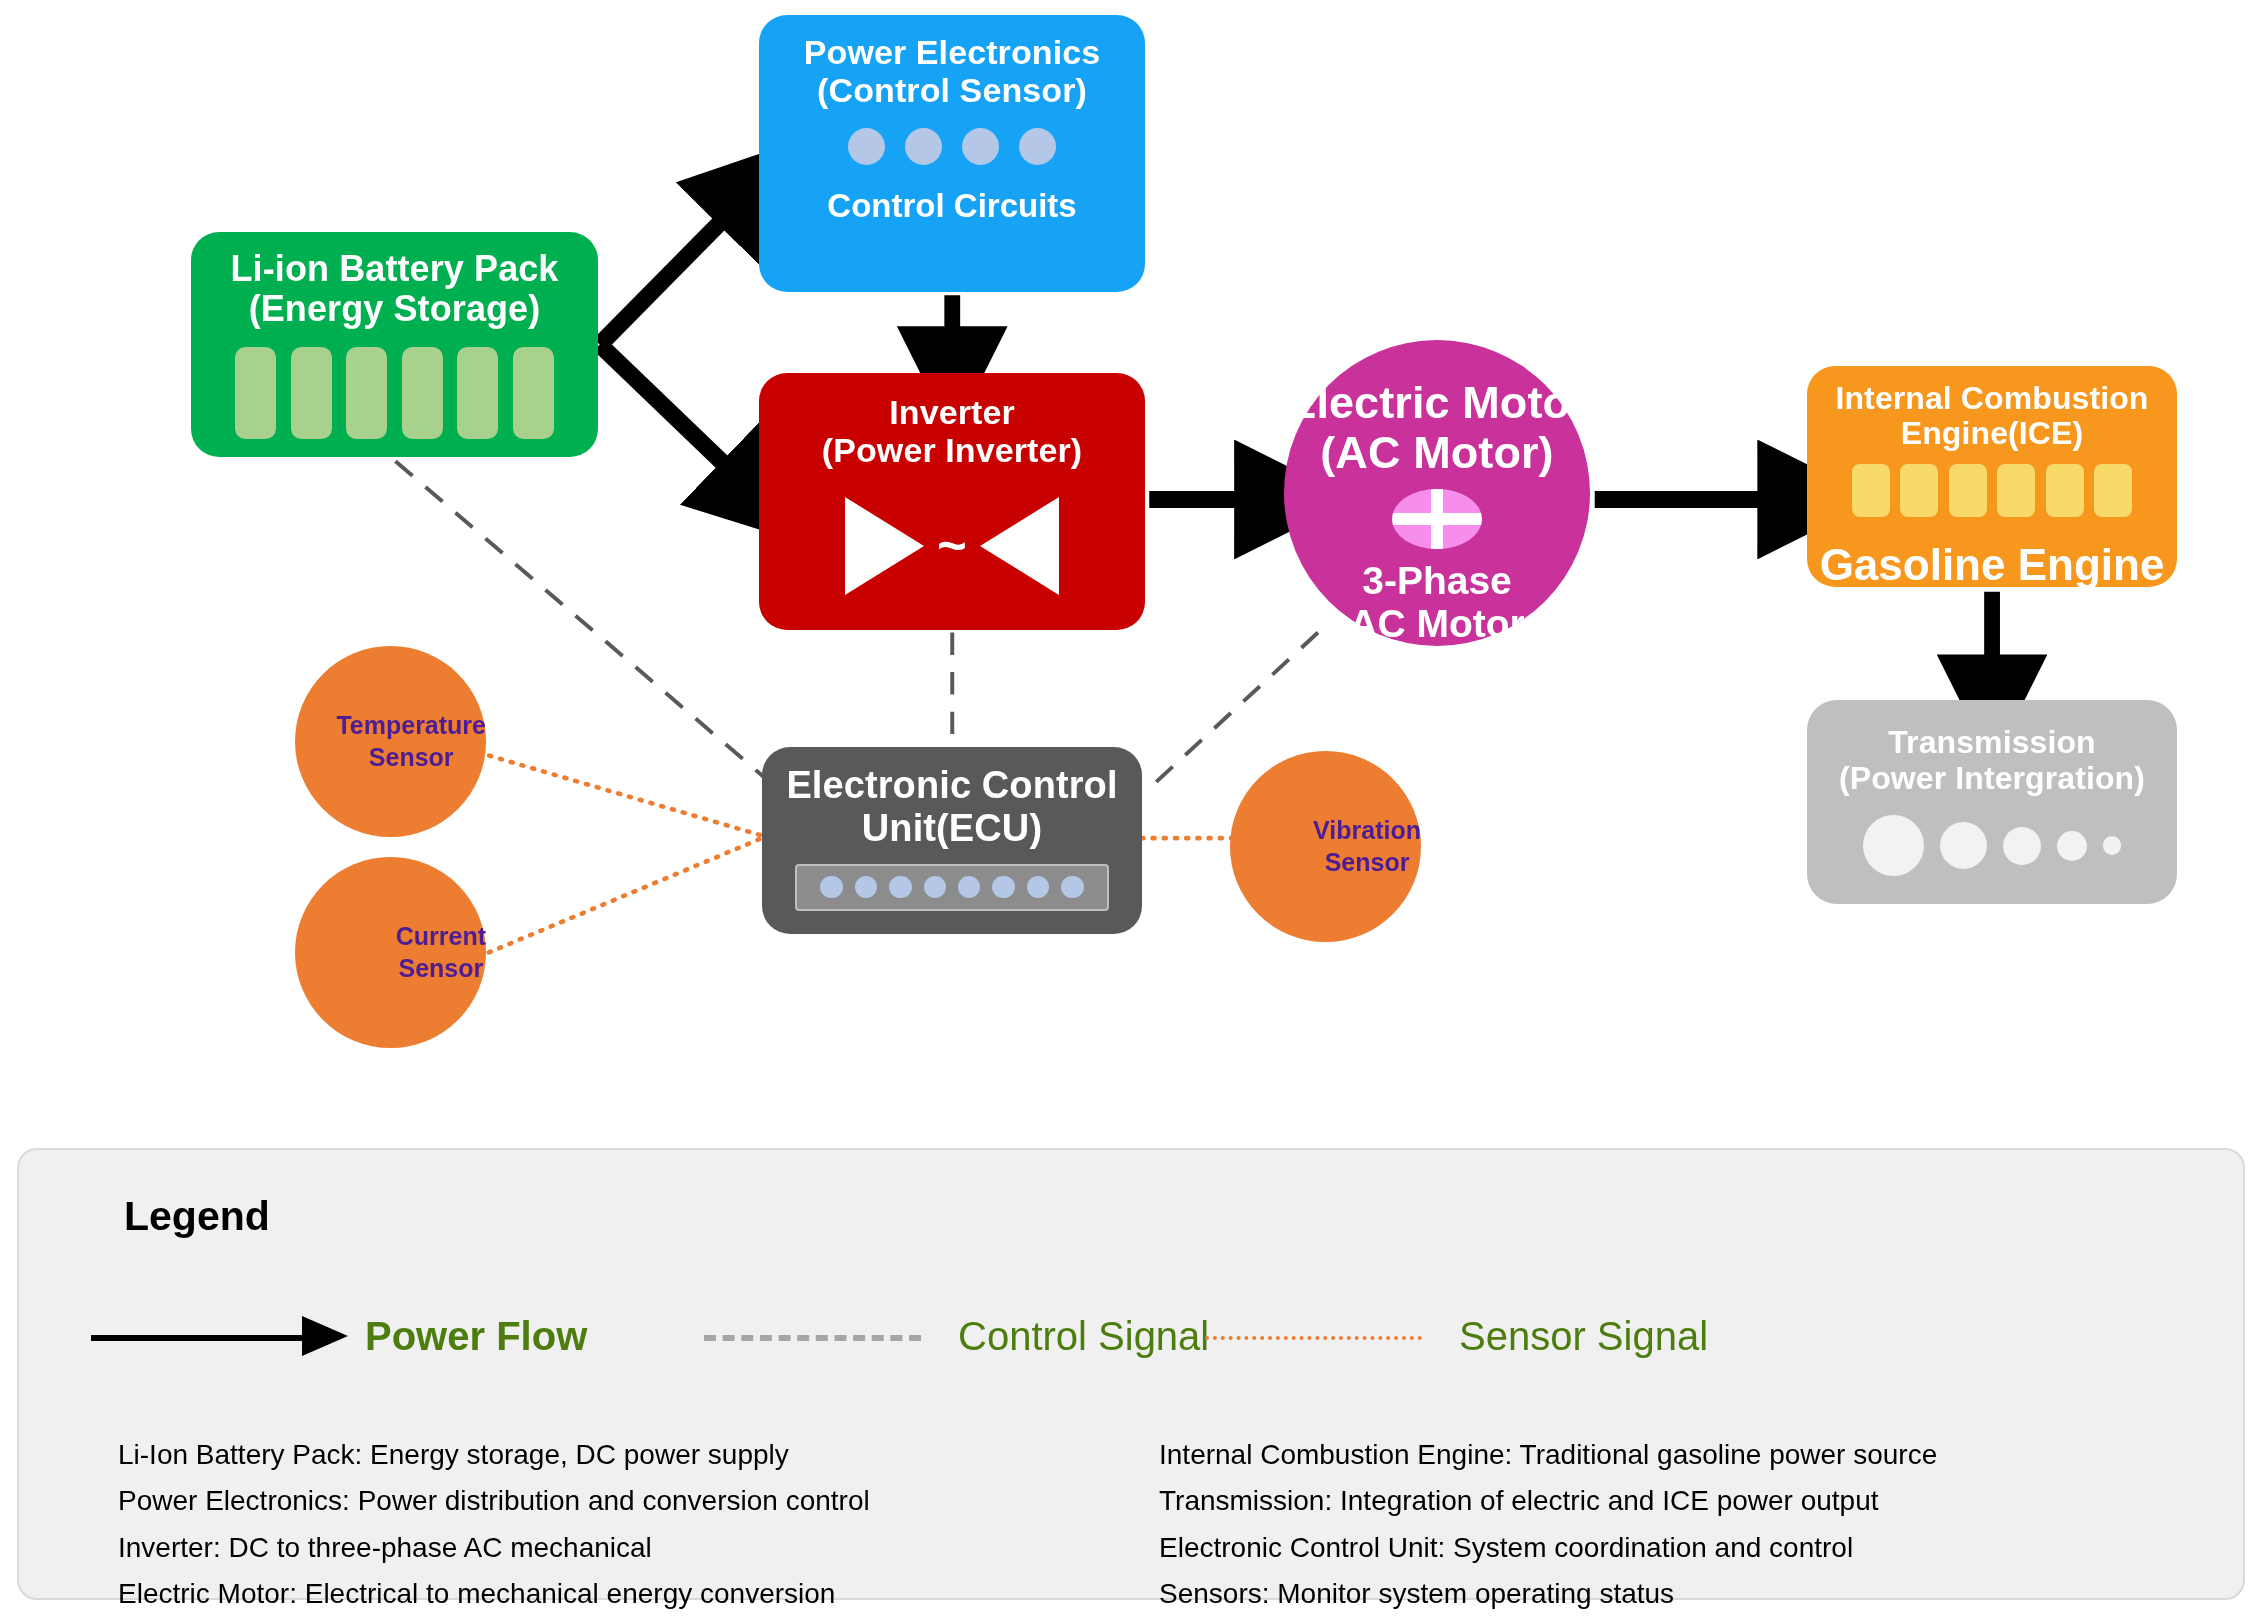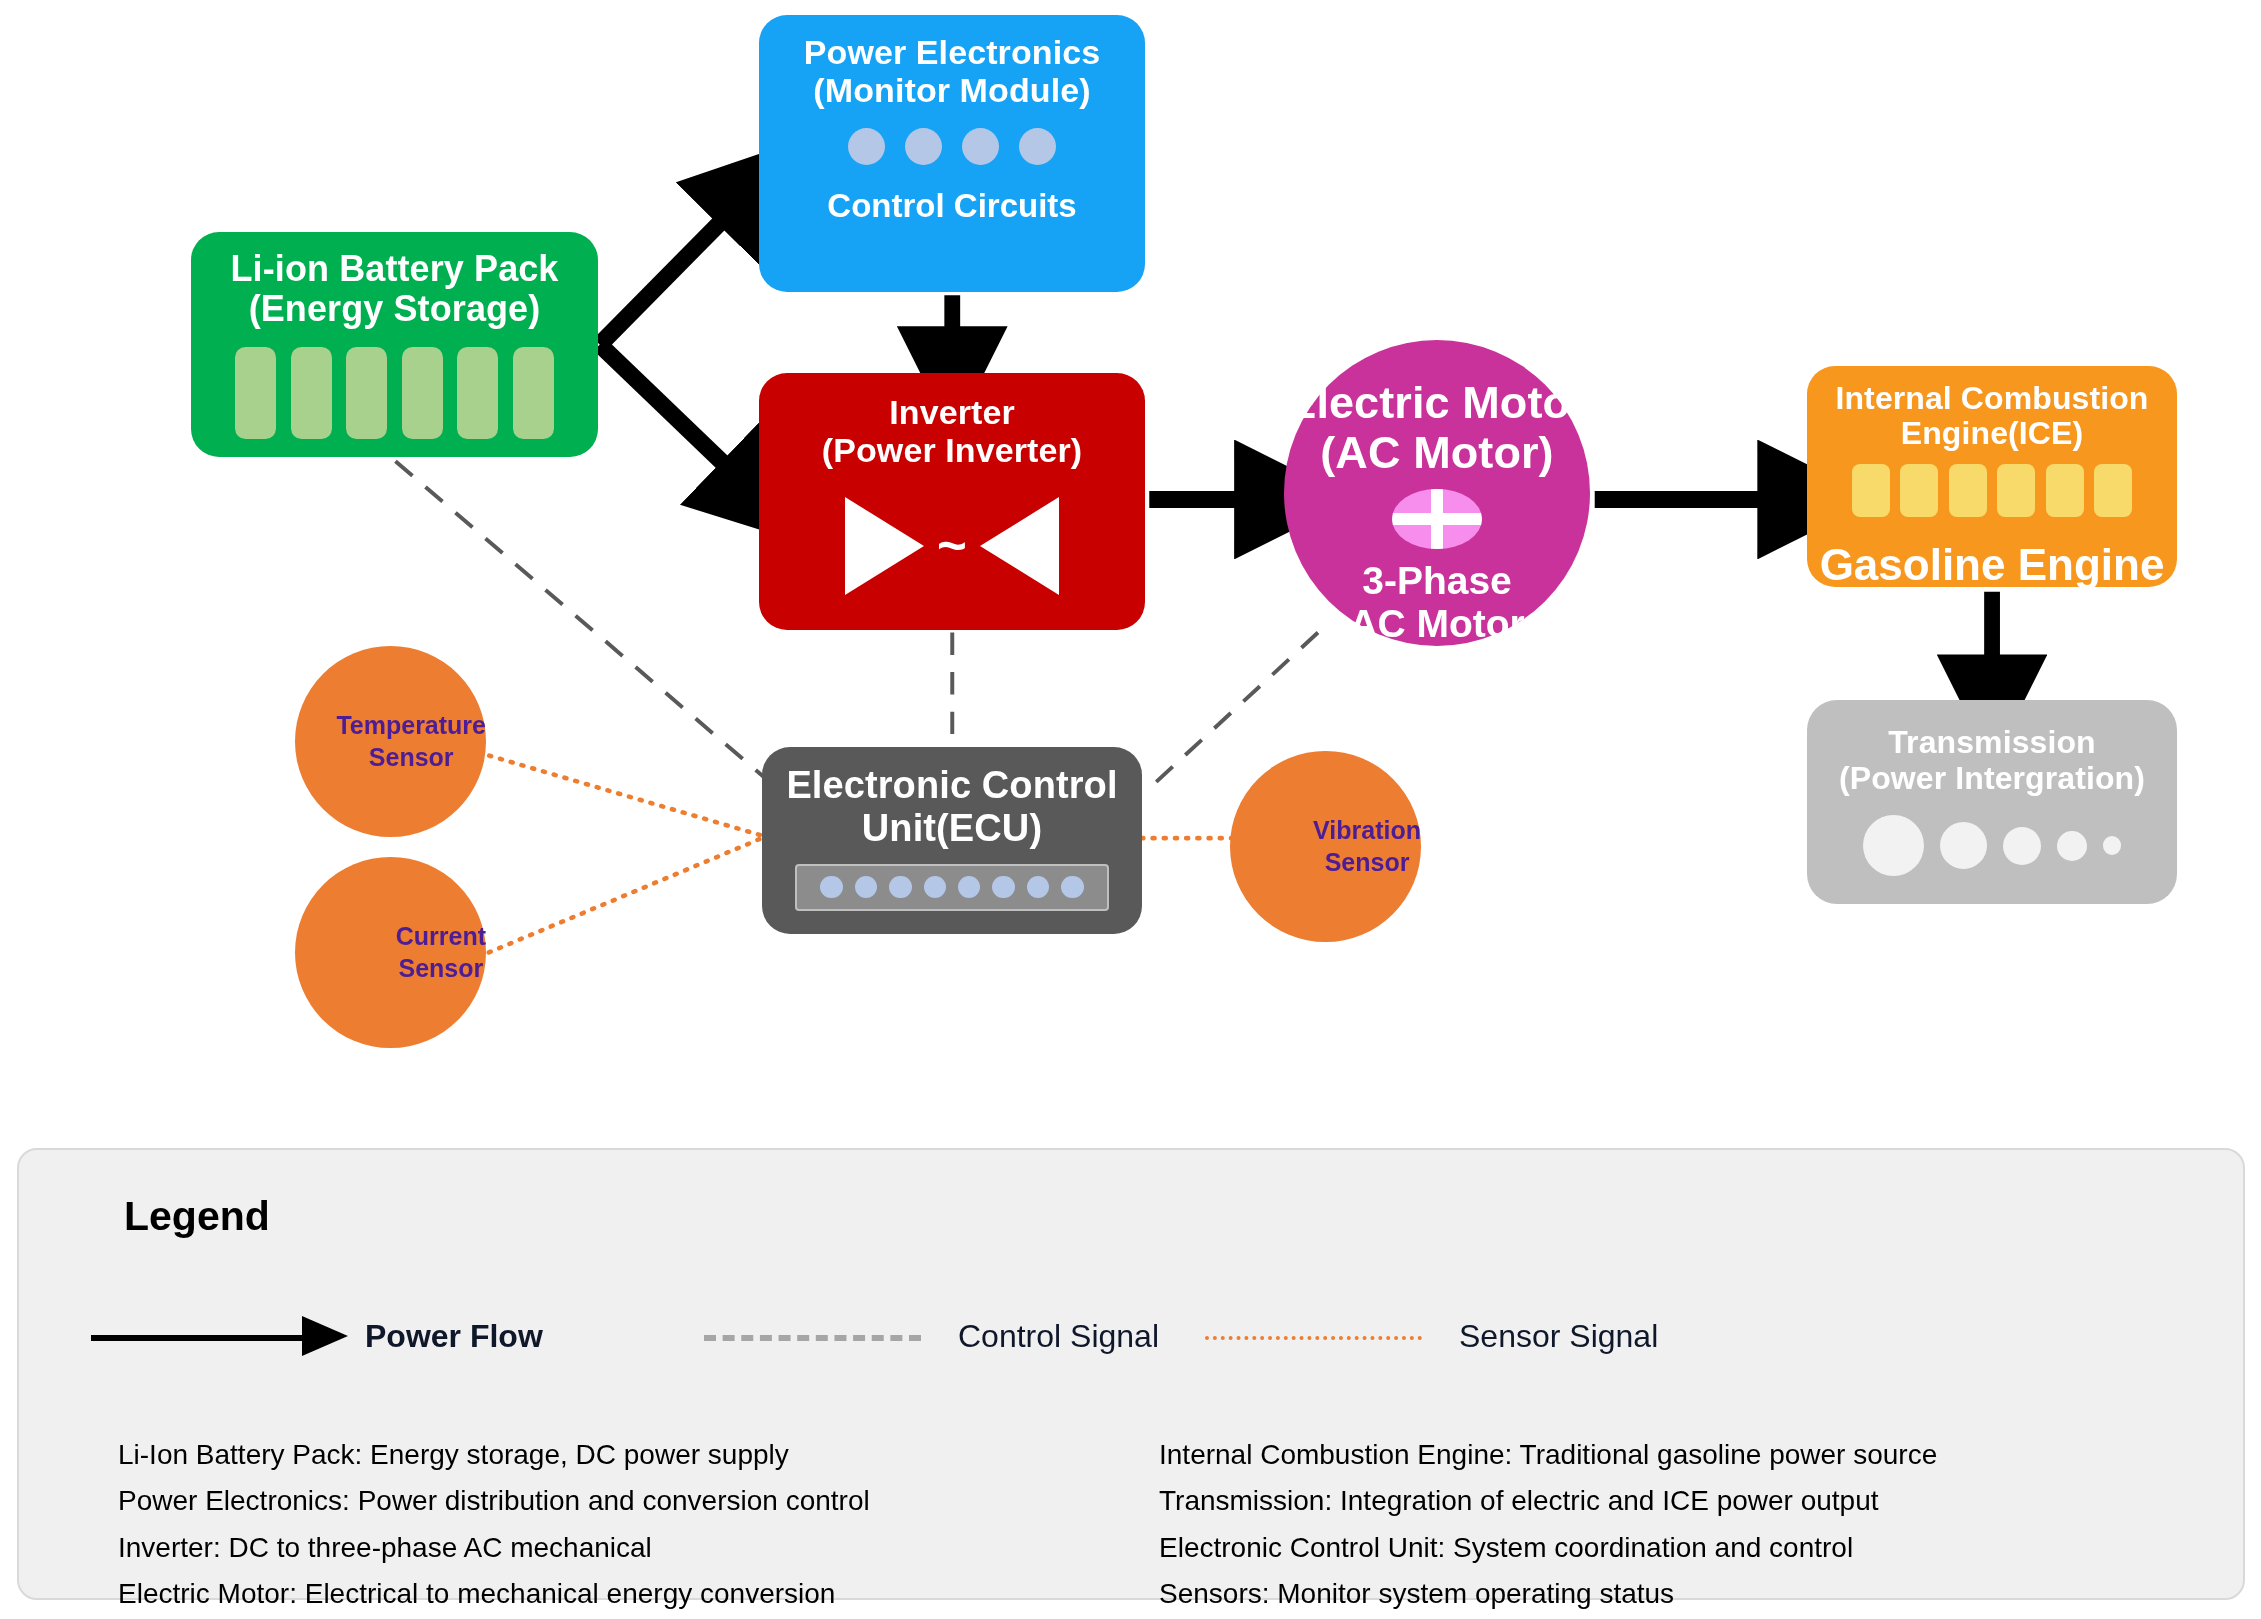--- a/index.html
+++ b/index.html
@@ -90,21 +90,21 @@
   #sVib{left:1230px;top:751px;width:191px;height:191px;}
 
   
   #legend{position:absolute;left:17px;top:1148px;width:2224px;height:448px;
           background:#F0F0F0;border:2px solid #D9D9D9;border-radius:20px;
           z-index:2;}
   #legend .lg-title{position:absolute;left:105px;top:43px;font-size:41px;
                     font-weight:700;color:#000;}
   .lg-row{position:absolute;left:72px;top:150px;width:2043px;height:72px;}
   .lg-item{position:absolute;display:flex;align-items:center;height:72px;}
-  .lg-label{font-size:32px;font-weight:700;color:#0f172a;margin-left:17px;
+  .lg-label{font-size:40px;font-weight:700;color:#4d7c0f;margin-left:17px;
             white-space:nowrap;}
   .lg-label.reg{font-weight:400;}
 
   .swatch{width:257px;height:40px;position:relative;}
   .sw-line{position:absolute;left:0;top:18.5px;width:217px;height:6px;
            background:#000;}
   .sw-head{position:absolute;left:211px;top:0;width:0;height:0;
            border-top:20px solid transparent;border-bottom:20px solid transparent;
            border-left:46px solid #000;}
   .sw-dash{position:absolute;left:0;top:18.5px;width:217px;height:0;
@@ -161,21 +161,21 @@
       <div class="cell"></div>
       <div class="cell"></div>
       <div class="cell"></div>
       <div class="cell"></div>
     </div>
   </div>
 
   <div class="node rbox" id="pelec">
     <div class="ttl">
       <div>Power Electronics</div>
-      <div>(Monitor Module)</div>
+      <div>(Control Sensor)</div>
     </div>
     <div class="dots4">
       <div class="dot4"></div>
       <div class="dot4"></div>
       <div class="dot4"></div>
       <div class="dot4"></div>
     </div>
     <div class="sub">Control Circuits</div>
   </div>
 

